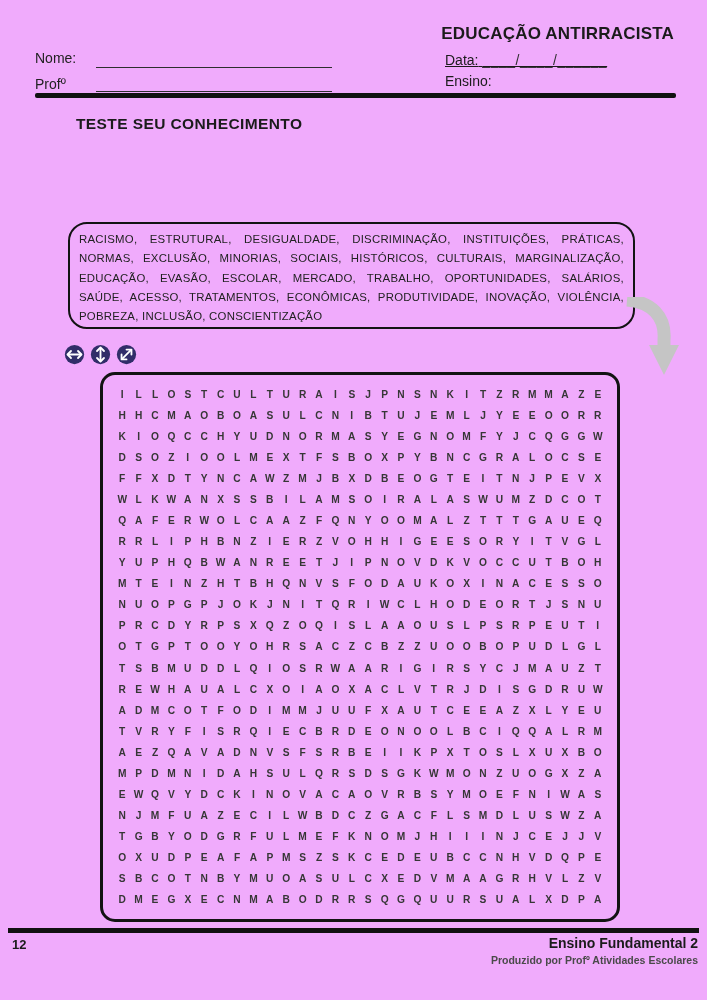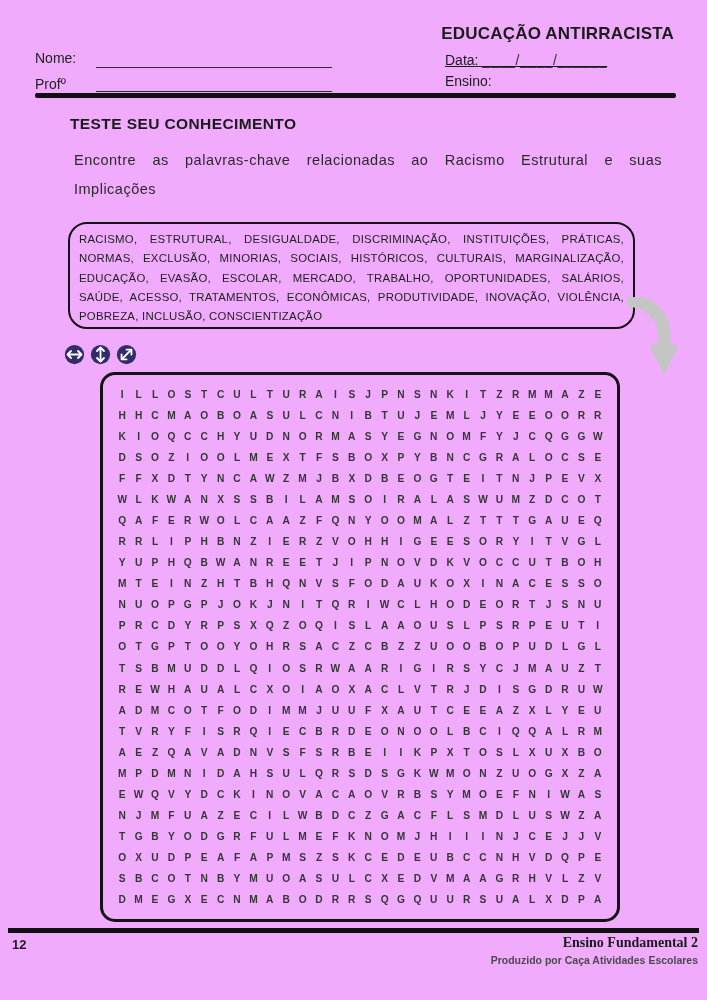--- a/index.html
+++ b/index.html
@@ -14,21 +14,21 @@
   .name-label{top:50px; left:35px;}
   .prof-label{top:76px; left:35px;}
   .blank-line{position:absolute; border-bottom:1.6px solid #2e2e2e; height:1px;}
   .name-line{top:66px; left:96px; width:236px;}
   .prof-line{top:90px; left:96px; width:236px;}
   .date-row{position:absolute; top:52px; left:445px; font-size:14px;text-decoration:underline;}
   .class-row{position:absolute; top:73px; left:445px; font-size:14px;}
   .date-blanks{letter-spacing:.5px; color:#2e2e2e;}
   .header-rule{position:absolute; top:93px; left:35px; width:641px; height:4.5px; background:#111; border-radius:2px;}
   
-  .section-title{position:absolute; top:115px; left:70px; font-size:15.5px; font-weight:bold; letter-spacing:.4px;}
+  .section-title{position:absolute; top:115px; left:76px; font-size:15.5px; font-weight:bold; letter-spacing:.4px;}
   .instructions{
     position:absolute; top:146px; left:74px; width:588px;
     font-size:14.5px; line-height:29px; text-align:justify;
     letter-spacing:.5px; word-spacing:2.5px; color:#2a2a2a;
   }
   .word-box{
     position:absolute; top:222px; left:68px; width:567px; height:107px;
     border:2.6px solid #131313; border-radius:19px; box-sizing:border-box;
     padding:6px 9px 5px 9px;
     font-size:11.4px; line-height:19.3px; text-align:justify;
@@ -50,21 +50,21 @@
     display:grid; grid-template-columns:repeat(30,1fr); grid-template-rows:repeat(25,1fr);
   }
   .cell{
     display:flex; align-items:center; justify-content:center;
     font-size:10.2px; font-weight:bold; color:#363636;
     font-family:"Liberation Sans", sans-serif;
   }
   
   .footer-rule{position:absolute; top:928px; left:8px; width:691px; height:4.5px; background:#111;}
   .page-number{position:absolute; top:937px; left:12px; font-size:13px; font-weight:bold;}
-  .series{position:absolute; top:935px; right:9px; font-size:14px; font-weight:bold;font-family:Liberation Serif, serif;}
+  .series{position:absolute; top:935px; right:9px; font-size:14px; font-weight:bold;}
   .producer{position:absolute; top:954px; right:9px; font-size:10.5px; font-weight:bold; color:#4a4a4a;}
 </style>
 </head>
 <body>
 
 <div class="page">
 
   <div class="main-title">EDUCAÇÃO ANTIRRACISTA</div>
   <div class="field-label name-label">Nome:</div>
   <div class="blank-line name-line"></div>
@@ -73,21 +73,20 @@
   <div class="date-row">
     <span>Data:</span>
     <span class="date-blanks">____/____/______</span>
   </div>
   <div class="class-row">
     <span>Ensino:</span>
   </div>
   <div class="header-rule"></div>
 
   <div class="section-title">TESTE SEU CONHECIMENTO</div>
-  <div class="instructions">Encontre as palavras-chave relacionadas ao Racismo Estrutural e suas Implicações</div>
 
   <div class="word-box">RACISMO, ESTRUTURAL, DESIGUALDADE, DISCRIMINAÇÃO, INSTITUIÇÕES, PRÁTICAS, NORMAS, EXCLUSÃO, MINORIAS, SOCIAIS, HISTÓRICOS, CULTURAIS, MARGINALIZAÇÃO, EDUCAÇÃO, EVASÃO, ESCOLAR, MERCADO, TRABALHO, OPORTUNIDADES, SALÁRIOS, SAÚDE, ACESSO, TRATAMENTOS, ECONÔMICAS, PRODUTIVIDADE, INOVAÇÃO, VIOLÊNCIA, POBREZA, INCLUSÃO, CONSCIENTIZAÇÃO</div>
 
   <div class="dir-icons">
     <svg width="21" height="21" viewBox="0 0 24 24">
       <circle cx="12" cy="12" r="11" fill="var(--icon-bg,#312d69)"></circle>
       <g stroke="#fff" stroke-width="2.1" fill="none" stroke-linecap="round" stroke-linejoin="round">
         <path d="M5 12 H19"></path>
           <path d="M8 8 L4 12 L8 16"></path>
           <path d="M16 8 L20 12 L16 16"></path>
@@ -867,15 +866,15 @@
         <span class="cell">X</span>
         <span class="cell">D</span>
         <span class="cell">P</span>
         <span class="cell">A</span>
       </div>
   </div>
 
   <div class="footer-rule"></div>
   <div class="page-number">12</div>
   <div class="series">Ensino Fundamental 2</div>
-  <div class="producer">Produzido por Caça Atividades Escolares</div>
+  <div class="producer">Produzido por Profº Atividades Escolares</div>
 
 </div>
 
 </body></html>

